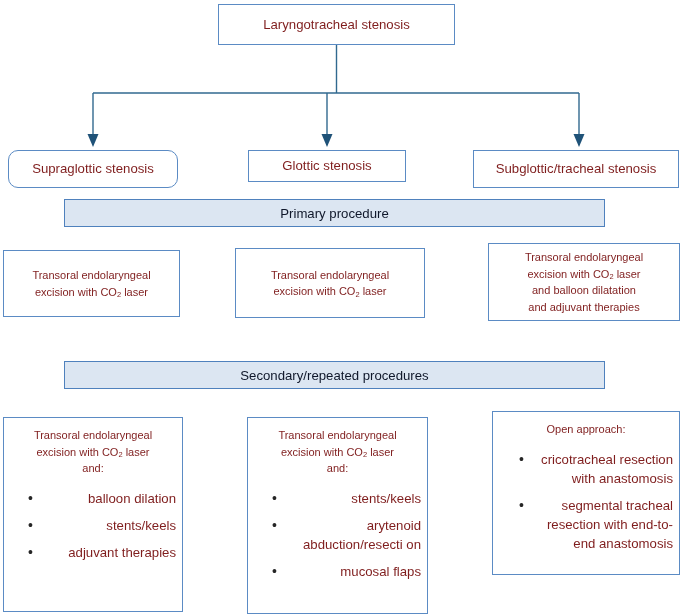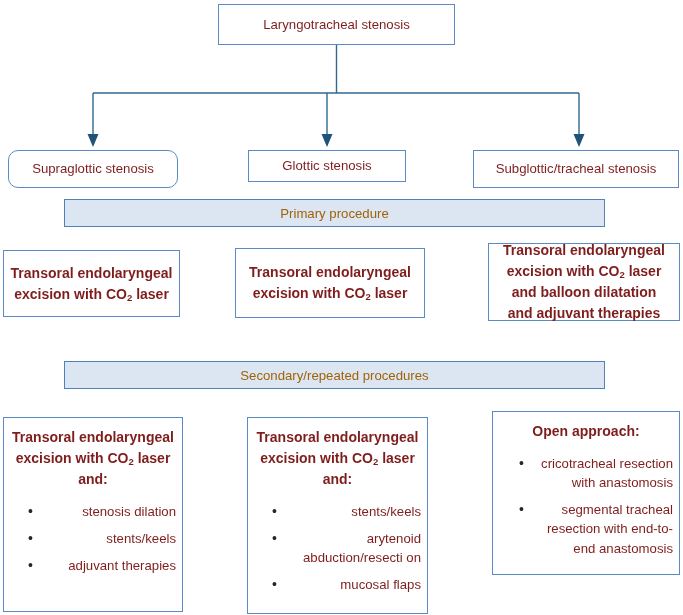--- a/index.html
+++ b/index.html
@@ -46,21 +46,21 @@
 
   .banner {
     position: absolute;
     box-sizing: border-box;
     border: 1px solid #4f81bd;
     background: #dce6f2;
     display: flex;
     align-items: center;
     justify-content: center;
     font-size: 13.2px;
-    color: #a16207;
+    color: #0f172a;
     text-align: center;
   }
 
   
   #node-root      { left: 218px; top: 4px;   width: 237px; height: 41px; }
 
   #node-supra     { left: 8px;   top: 150px; width: 170px; height: 38px; border-radius: 10px; }
   #node-glottic   { left: 248px; top: 150px; width: 158px; height: 32px; }
   #node-subglot   { left: 473px; top: 150px; width: 206px; height: 38px; }
 
@@ -74,23 +74,22 @@
   #node-s1        { left: 3px;   top: 417px; width: 180px; height: 195px; }
   #node-s2        { left: 247px; top: 417px; width: 181px; height: 197px; }
   #node-s3        { left: 492px; top: 411px; width: 188px; height: 164px; }
 
   .node-inner {
     width: 100%;
   }
 
   .heading-lines {
     text-align: center;
-    font-size: 14px;
+    font-size: 11px;
     line-height: 1.5;
-    font-weight: bold;
   }
 
   ul.bullets {
     margin: 12px 0 0 0;
     padding: 0;
     list-style: none;
     text-align: left;
   }
   ul.bullets li {
     position: relative;
@@ -199,21 +198,21 @@
   </div>
 
   <div class="node top-align" id="node-s1">
     <div class="node-inner">
       <div class="heading-lines">
         <div>Transoral endolaryngeal</div>
         <div><span>excision with CO</span><sub>2</sub><span> laser</span></div>
         <div>and:</div>
       </div>
       <ul class="bullets">
-        <li>stenosis dilation</li>
+        <li>balloon dilation</li>
         <li>stents/keels</li>
         <li>adjuvant therapies</li>
       </ul>
     </div>
   </div>
 
   <div class="node top-align" id="node-s2">
     <div class="node-inner">
       <div class="heading-lines">
         <div>Transoral endolaryngeal</div>

